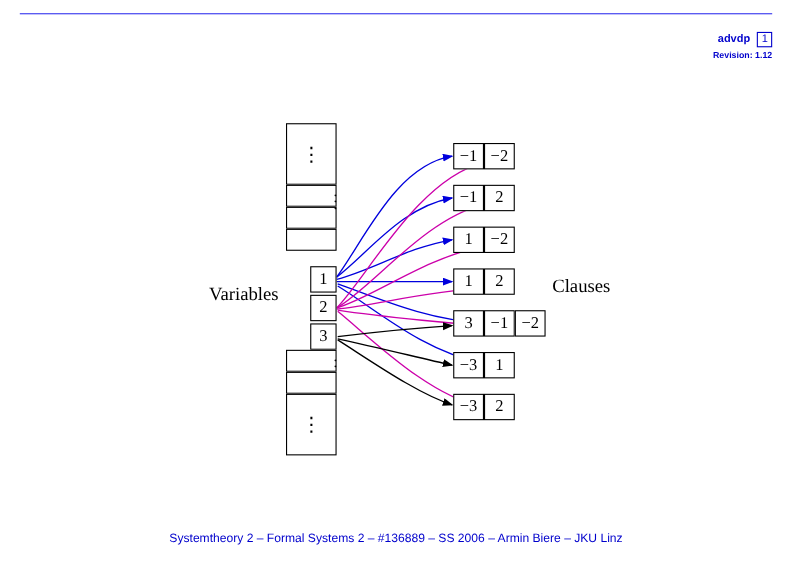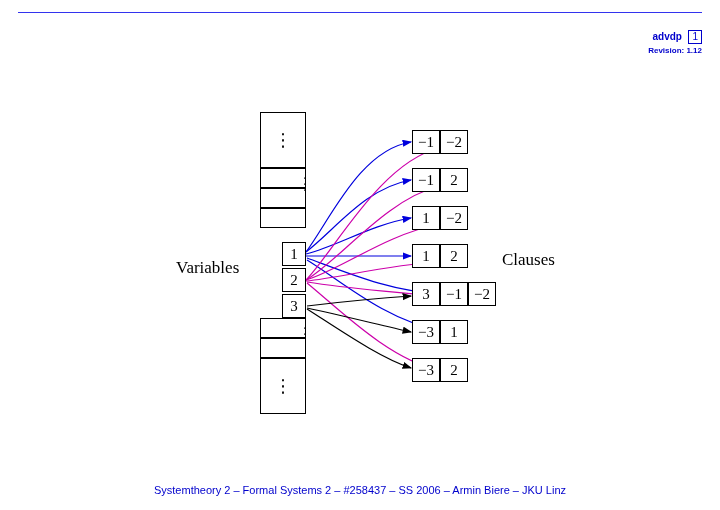--- a/index.html
+++ b/index.html
@@ -169,21 +169,21 @@
       <span>3</span>
     </div>
 
   <div class="box tall" style="left:260px; top:318px; height:20px;"></div>
   <div class="box tall" style="left:260px; top:338px; height:20px;"></div>
   <div class="dots" style="left:300px; top:322px; width:10px;">.<br>.</div>
   <div class="box tall" style="left:260px; top:358px; height:56px;">
     <span style="font-size:18px;">⋮</span>
   </div>
 
-  <div class="label" style="left:176px; top:258px;">Variables</div>
+  <div class="label" style="left:190px; top:258px;">Variables</div>
   <div class="label" style="left:502px; top:250px;text-align:right;">Clauses</div>
 
   <div class="box lit" style="left:412px; top:130px;">
       <span>−1</span>
     </div>
   <div class="box lit" style="left:440px; top:130px;">
       <span>−2</span>
     </div>
 
   <div class="box lit" style="left:412px; top:168px;">
@@ -226,13 +226,13 @@
 
   <div class="box lit" style="left:412px; top:358px;">
       <span>−3</span>
     </div>
   <div class="box lit" style="left:440px; top:358px;">
       <span>2</span>
     </div>
 
 </div>
 
-<div class="footer">Systemtheory 2  –  Formal Systems 2  –  #258437  –  SS 2006 – Armin Biere – JKU Linz</div>
+<div class="footer">Systemtheory 2  –  Formal Systems 2  –  #136889  –  SS 2006 – Armin Biere – JKU Linz</div>
 
 </body></html>

